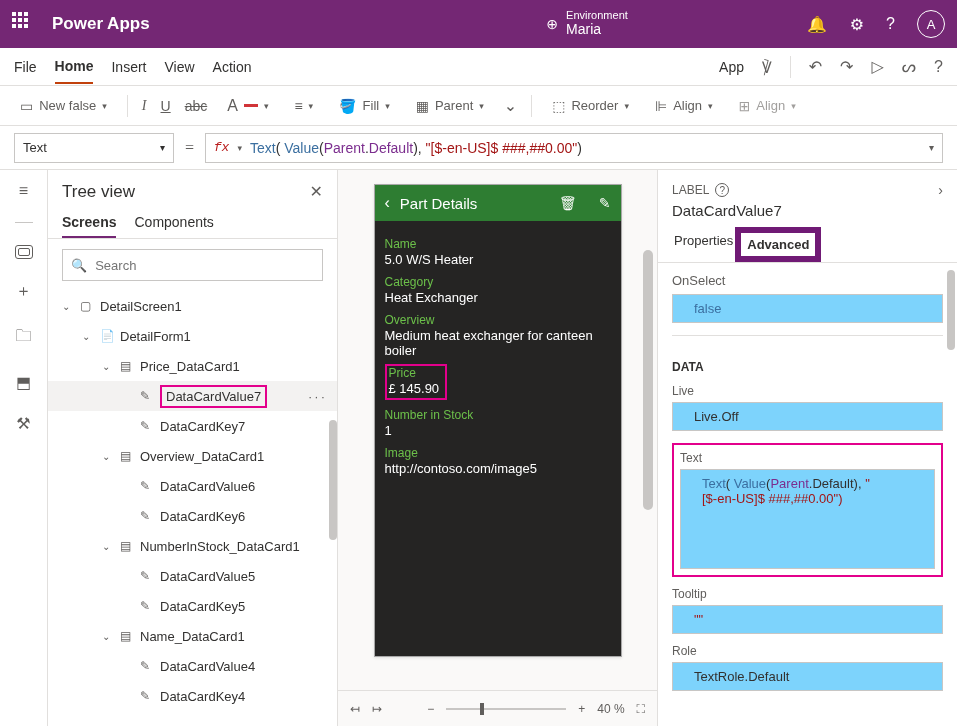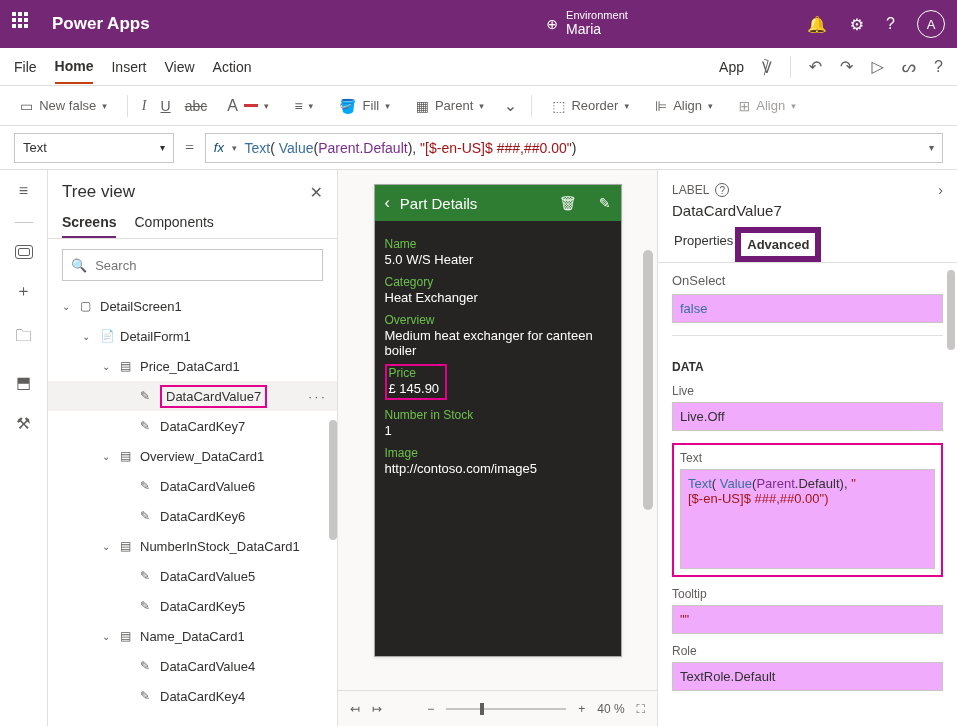--- a/index.html
+++ b/index.html
@@ -33,39 +33,39 @@
 .toolbar .vsep { width: 1px; height: 22px; background: #e1dfdd; }
 .toolbar .ico { font-size: 14px; }
 .toolbar .caret { font-size: 9px; }
 .toolbar .dim { color: #a19f9d; }
 
 
 .formulabar { height: 44px; border-bottom: 1px solid #e1dfdd; display: flex; align-items: center; padding: 6px 14px; gap: 10px; }
 .propsel { width: 160px; height: 30px; border: 1px solid #c8c6c4; display: flex; align-items: center; justify-content: space-between; padding: 0 8px; font-size: 13px; cursor: pointer; }
 .eq { font-family: Georgia, serif; font-style: italic; font-size: 16px; color: #605e5c; }
 .fxbox { flex: 1; height: 30px; border: 1px solid #c8c6c4; display: flex; align-items: center; padding: 0 8px; gap: 8px; }
-.fxbox .fx { font-style: italic; font-family: Liberation Sans, sans-serif; color: #0c4a6e; }
+.fxbox .fx { font-style: italic; font-family: Liberation Mono, monospace; color: #b91c1c; }
 .fxbox .caret { font-size: 9px; color: #605e5c; }
 .formula { font-family: Consolas, monospace; font-size: 14px; }
 .t-fn { color: #3b6fa0; }
 .t-prop { color: #7b2d8e; }
 .t-dot { color: #333; }
 .t-str { color: #a31515; }
 
 
 .main { display: flex; height: calc(726px - 48px - 38px - 40px - 44px); }
 
 
 .rail { width: 48px; border-right: 1px solid #e1dfdd; display: flex; flex-direction: column; align-items: center; padding-top: 12px; gap: 22px; }
 .rail .ritem { font-size: 16px; color: #605e5c; cursor: pointer; }
 .rail .line { width: 18px; height: 1px; background: #c8c6c4; }
 
 
 .treepanel { width: 290px; border-right: 1px solid #e1dfdd; display: flex; flex-direction: column; position: relative; }
-.treepanel .hdr { display: flex; align-items: flex-end; justify-content: space-between; padding: 12px 14px 6px 14px; }
+.treepanel .hdr { display: flex; align-items: flex-start; justify-content: space-between; padding: 12px 14px 6px 14px; }
 .treepanel .hdr h2 { font-size: 17px; font-weight: 400; }
 .treepanel .close { font-size: 16px; cursor: pointer; color: #605e5c; }
 .treetabs { display: flex; gap: 18px; padding: 0 14px; border-bottom: 1px solid #e1dfdd; }
 .treetabs .tab { padding: 6px 0; cursor: pointer; font-size: 14px; }
 .treetabs .tab.active { border-bottom: 2px solid #742774; font-weight: 600; }
 .searchrow { padding: 10px 14px; }
 .searchbox { height: 32px; border: 1px solid #c8c6c4; display: flex; align-items: center; padding: 0 8px; gap: 8px; }
 .searchbox input { border: none; outline: none; flex: 1; font-size: 13px; }
 .tree { flex: 1; overflow: auto; padding: 0 0 10px 0; }
 .node { display: flex; align-items: center; height: 30px; padding-left: 14px; cursor: pointer; gap: 6px; font-size: 13px; white-space: nowrap; }
@@ -103,21 +103,21 @@
 .props .phead .chev { margin-left: auto; font-size: 14px; cursor: pointer; }
 .props .elname { padding: 0 14px 8px 14px; font-size: 15px; }
 .props .ptabs { display: flex; padding: 0 14px; border-bottom: 1px solid #e1dfdd; }
 .props .ptabs .pt { padding: 6px 2px; cursor: pointer; font-size: 13px; }
 .props .ptabs .pt.active { border-bottom: 3px solid #742774; font-weight: 600; }
 .props .ptabs .pt.hlbox { border: 6px solid #701a75; padding: 4px 6px; }
 .props .body { flex: 1; overflow: auto; padding: 10px 14px; }
 .props .sect { font-size: 12px; font-weight: 600; color: #323130; margin: 12px 0 6px 0; border-top: 1px solid #e1dfdd; padding-top: 24px; }
 .props .sect.first { border-top: none; padding-top: 0; margin-top: 0; font-size: 13px; color: #605e5c; font-weight: 400; }
 .props .flabel { font-size: 12px; color: #605e5c; margin: 10px 0 4px 0; }
-.props .finput { border: 1px solid #c8c6c4; padding: 6px 7px; font-family: Consolas, monospace; font-size: 13px; min-height: 28px; background: #f0abfc; }
+.props .finput { border: 1px solid #c8c6c4; padding: 6px 21px; font-family: Consolas, monospace; font-size: 13px; min-height: 28px; background: #7dd3fc; }
 .props .finput.tall { height: 100px; }
 .props .hlbox2 { border: 2px solid #e3008c; padding: 6px; }
 .pvscroll { position: absolute; right: 2px; top: 100px; width: 8px; height: 80px; background: #c8c6c4; border-radius: 4px; }
 </style>
 </head>
 <body>
 
 <div class="topbar">
   <div class="waffle">
     <span></span>

